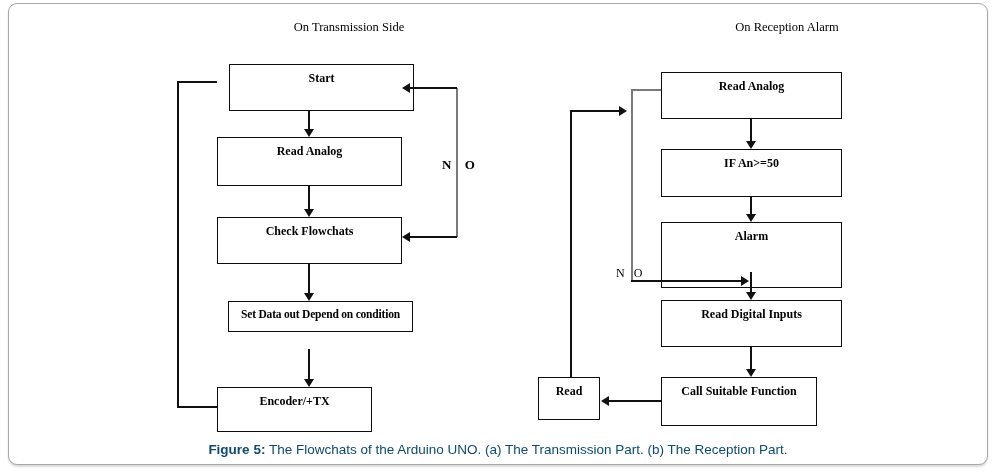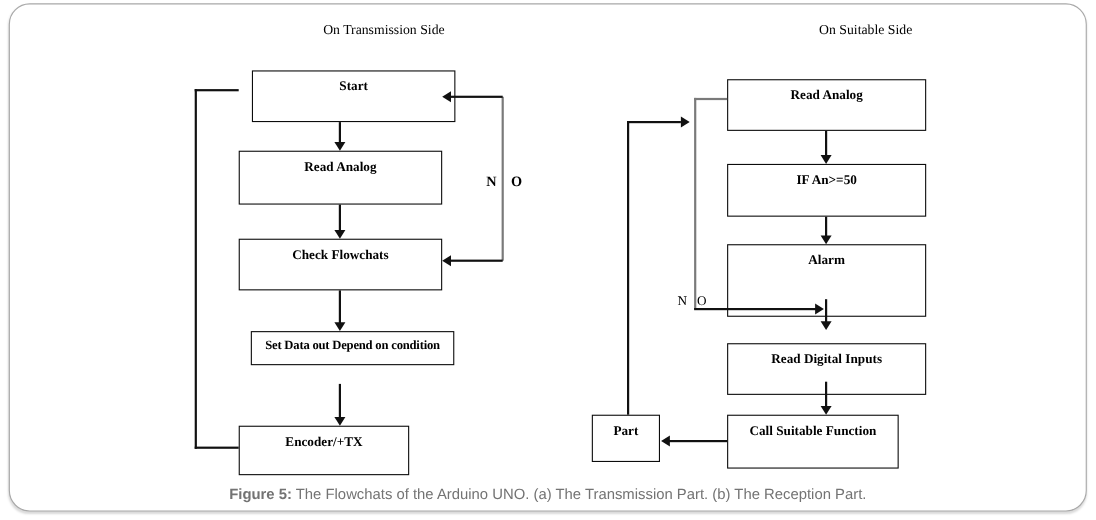--- a/index.html
+++ b/index.html
@@ -1,35 +1,35 @@
 <!DOCTYPE html>
 <html><head>
 <meta charset="utf-8">
 <style>
   html,body{margin:0;padding:0;background:#ffffff;}
   .canvas{position:relative;width:996px;height:473px;background:#ffffff;overflow:hidden;
           font-family:"Liberation Serif","DejaVu Serif",serif;color:#000;}
   .card{position:absolute;left:8px;top:3px;width:978px;height:460px;background:#fff;
-        border:1px solid #a8a8a8;border-radius:19px;box-shadow:0 2px 2px rgba(0,0,0,.15);}
+        border:1px solid #a8a8a8;border-radius:9px;box-shadow:0 2px 2px rgba(0,0,0,.15);}
   .chart-title{position:absolute;font-size:12.5px;font-weight:400;text-align:center;white-space:nowrap;}
   .node{position:absolute;border:1.5px solid #0c0c0c;background:#fff;text-align:center;
         font-weight:700;font-size:12px;padding-top:6px;box-sizing:border-box;white-space:nowrap;}
   .tight{font-size:11.5px;letter-spacing:-0.2px;}
   .h,.v{position:absolute;background:#111;}
   .muted{background:#7a7a7a;}
   .ah-down{position:absolute;width:0;height:0;border-left:5px solid transparent;
            border-right:5px solid transparent;border-top:8px solid #111;}
   .ah-left{position:absolute;width:0;height:0;border-top:5px solid transparent;
            border-bottom:5px solid transparent;border-right:8px solid #111;}
   .ah-right{position:absolute;width:0;height:0;border-top:5px solid transparent;
             border-bottom:5px solid transparent;border-left:8px solid #111;}
   .no-label{position:absolute;font-weight:700;font-size:13px;letter-spacing:5px;white-space:pre;background:transparent;}
   .no-label-sm{position:absolute;font-weight:400;font-size:12px;letter-spacing:3px;white-space:pre;}
   .caption{position:absolute;left:0;top:438px;width:100%;text-align:center;
-           font-family:"Liberation Sans","DejaVu Sans",sans-serif;font-size:13.5px;color:#737373;}
+           font-family:"Liberation Sans","DejaVu Sans",sans-serif;font-size:13.5px;color:#0c4a6e;}
   .caption .bold{font-weight:700;}
 </style>
 </head>
 <body>
 
 <div class="canvas">
   <div class="card">
 
     <div>
       <div class="chart-title" style="left:240px;top:16px;width:200px;">On Transmission Side</div>
@@ -55,28 +55,28 @@
       <div class="h" style="left:400px;top:232px;width:48px;height:2px;"></div>
       <div class="ah-left" style="left:393px;top:228px;"></div>
       <div class="no-label" style="left:433px;top:153px;">N O</div>
 
       <div class="v" style="left:168px;top:77px;width:2px;height:327px;"></div>
       <div class="h" style="left:168px;top:77px;width:40px;height:2px;"></div>
       <div class="h" style="left:168px;top:402px;width:40px;height:2px;"></div>
     </div>
 
     <div>
-      <div class="chart-title" style="left:678px;top:16px;width:200px;">On Suitable Side</div>
+      <div class="chart-title" style="left:678px;top:16px;width:200px;">On Reception Alarm</div>
 
       <div class="node" style="left:652px;top:68px;width:181px;height:47px;">Read Analog</div>
       <div class="node" style="left:652px;top:145px;width:181px;height:48px;">IF An&gt;=50</div>
       <div class="node" style="left:652px;top:218px;width:181px;height:66px;">Alarm</div>
-      <div class="node" style="left:652px;top:308px;width:181px;height:47px;">Read Digital Inputs</div>
+      <div class="node" style="left:652px;top:296px;width:181px;height:47px;">Read Digital Inputs</div>
       <div class="node" style="left:652px;top:373px;width:156px;height:49px;">Call Suitable Function</div>
-      <div class="node" style="left:529px;top:373px;width:62px;height:43px;">Part</div>
+      <div class="node" style="left:529px;top:373px;width:62px;height:43px;">Read</div>
 
       <div class="v" style="left:741px;top:115px;width:2px;height:24px;"></div>
       <div class="ah-down" style="left:737px;top:137px;"></div>
       <div class="v" style="left:741px;top:193px;width:2px;height:19px;"></div>
       <div class="ah-down" style="left:737px;top:210px;"></div>
       <div class="v" style="left:741px;top:268px;width:2px;height:22px;"></div>
       <div class="ah-down" style="left:737px;top:288px;"></div>
       <div class="v" style="left:741px;top:343px;width:2px;height:24px;"></div>
       <div class="ah-down" style="left:737px;top:365px;"></div>
 

